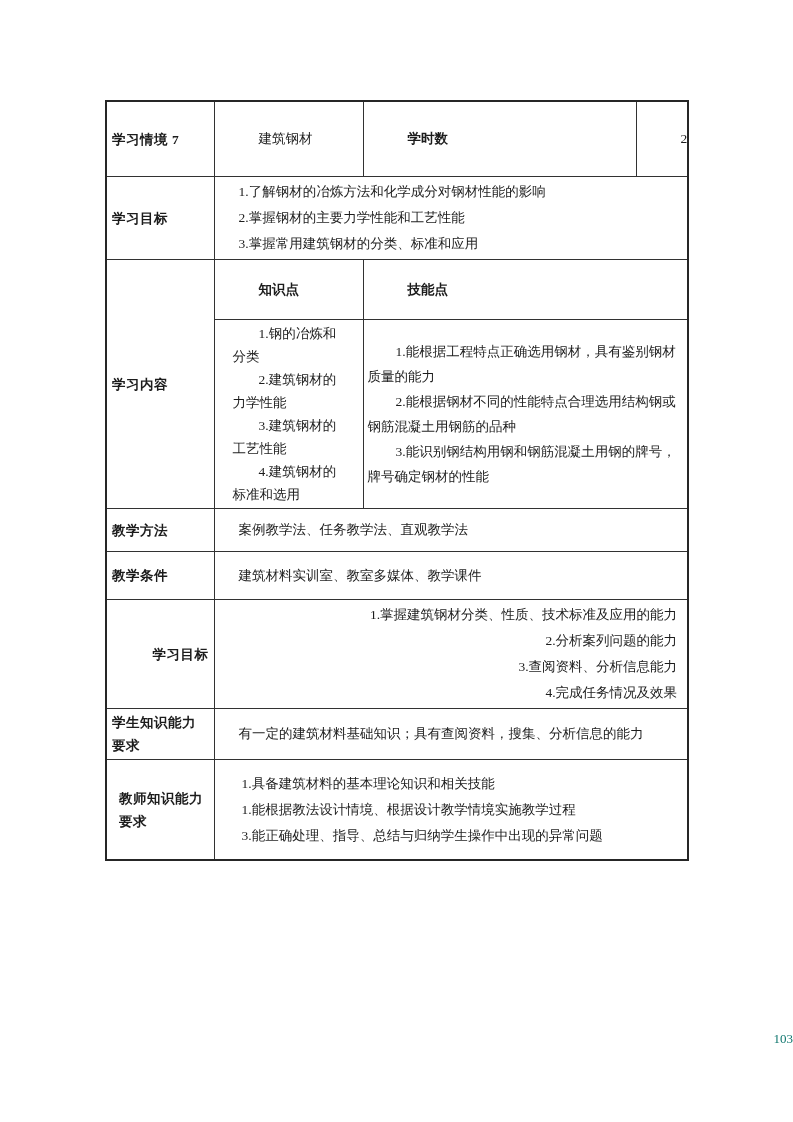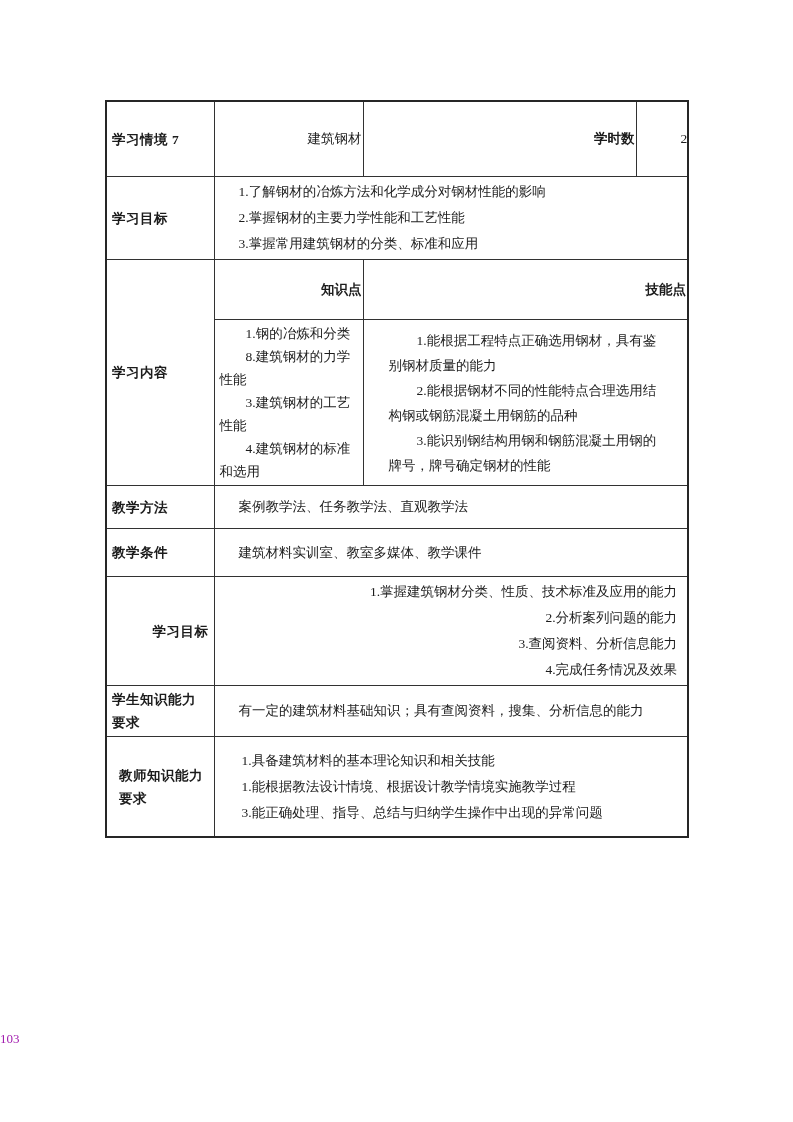--- a/index.html
+++ b/index.html
@@ -18,40 +18,40 @@
     vertical-align:middle;
     font-size:13.5px;
     overflow:hidden;
   }
   td.rowlabel {
     font-weight:bold;
     padding:2px 5px;
     line-height:23px;
     letter-spacing:0.5px;
   }
-  td.center { text-align:right;padding-left:44px; }
+  td.center { text-align:left;padding-left:44px; }
   td.bold   { font-weight:bold; }
   td.content { padding:2px 10px 2px 9px; line-height:26px; }
   td.content .line { text-indent:15px; }
-  td.kcell { padding:2px 5px; line-height:23px; }
+  td.kcell { padding:2px 18px; line-height:23px; }
   td.kcell .line { text-indent:26px; }
-  td.scell { padding:2px 25px; line-height:25px; }
+  td.scell { padding:2px 4px; line-height:25px; }
   td.scell .line { text-indent:28px; }
   tr.r1 td { height:70px; }
   tr.r2 td { height:70px; }
   tr.r3 td { height:57px; }
   tr.r4 td { height:160px; }
   tr.r5 td { height:38px; }
   tr.r6 td { height:43px; }
   tr.r7 td { height:95px;text-align:right; }
   tr.r8 td { height:46px; }
   tr.r9 td { height:95px;padding-left:12px; }
   .page-number {
     position:absolute; left:0; top:1031px; width:100%;
-    text-align:left; font-size:13px; color:#a21caf;
+    text-align:right; font-size:13px; color:#0f766e;
   }
 </style>
 </head>
 <body>
 
 <div class="page">
 
   <table class="lesson">
     <colgroup>
       <col style="width:108px">
@@ -79,21 +79,21 @@
 
     <tr class="r3">
       <td class="rowlabel" rowspan="2">学习内容</td>
       <td class="center bold">知识点</td>
       <td class="center bold" colspan="2">技能点</td>
     </tr>
 
     <tr class="r4">
       <td class="kcell">
         <div class="line">1.钢的冶炼和分类</div>
-        <div class="line">8.建筑钢材的力学性能</div>
+        <div class="line">2.建筑钢材的力学性能</div>
         <div class="line">3.建筑钢材的工艺性能</div>
         <div class="line">4.建筑钢材的标准和选用</div>
       </td>
       <td class="scell" colspan="2">
         <div class="line">1.能根据工程特点正确选用钢材，具有鉴别钢材质量的能力</div>
         <div class="line">2.能根据钢材不同的性能特点合理选用结构钢或钢筋混凝土用钢筋的品种</div>
         <div class="line">3.能识别钢结构用钢和钢筋混凝土用钢的牌号，牌号确定钢材的性能</div>
       </td>
     </tr>
 

